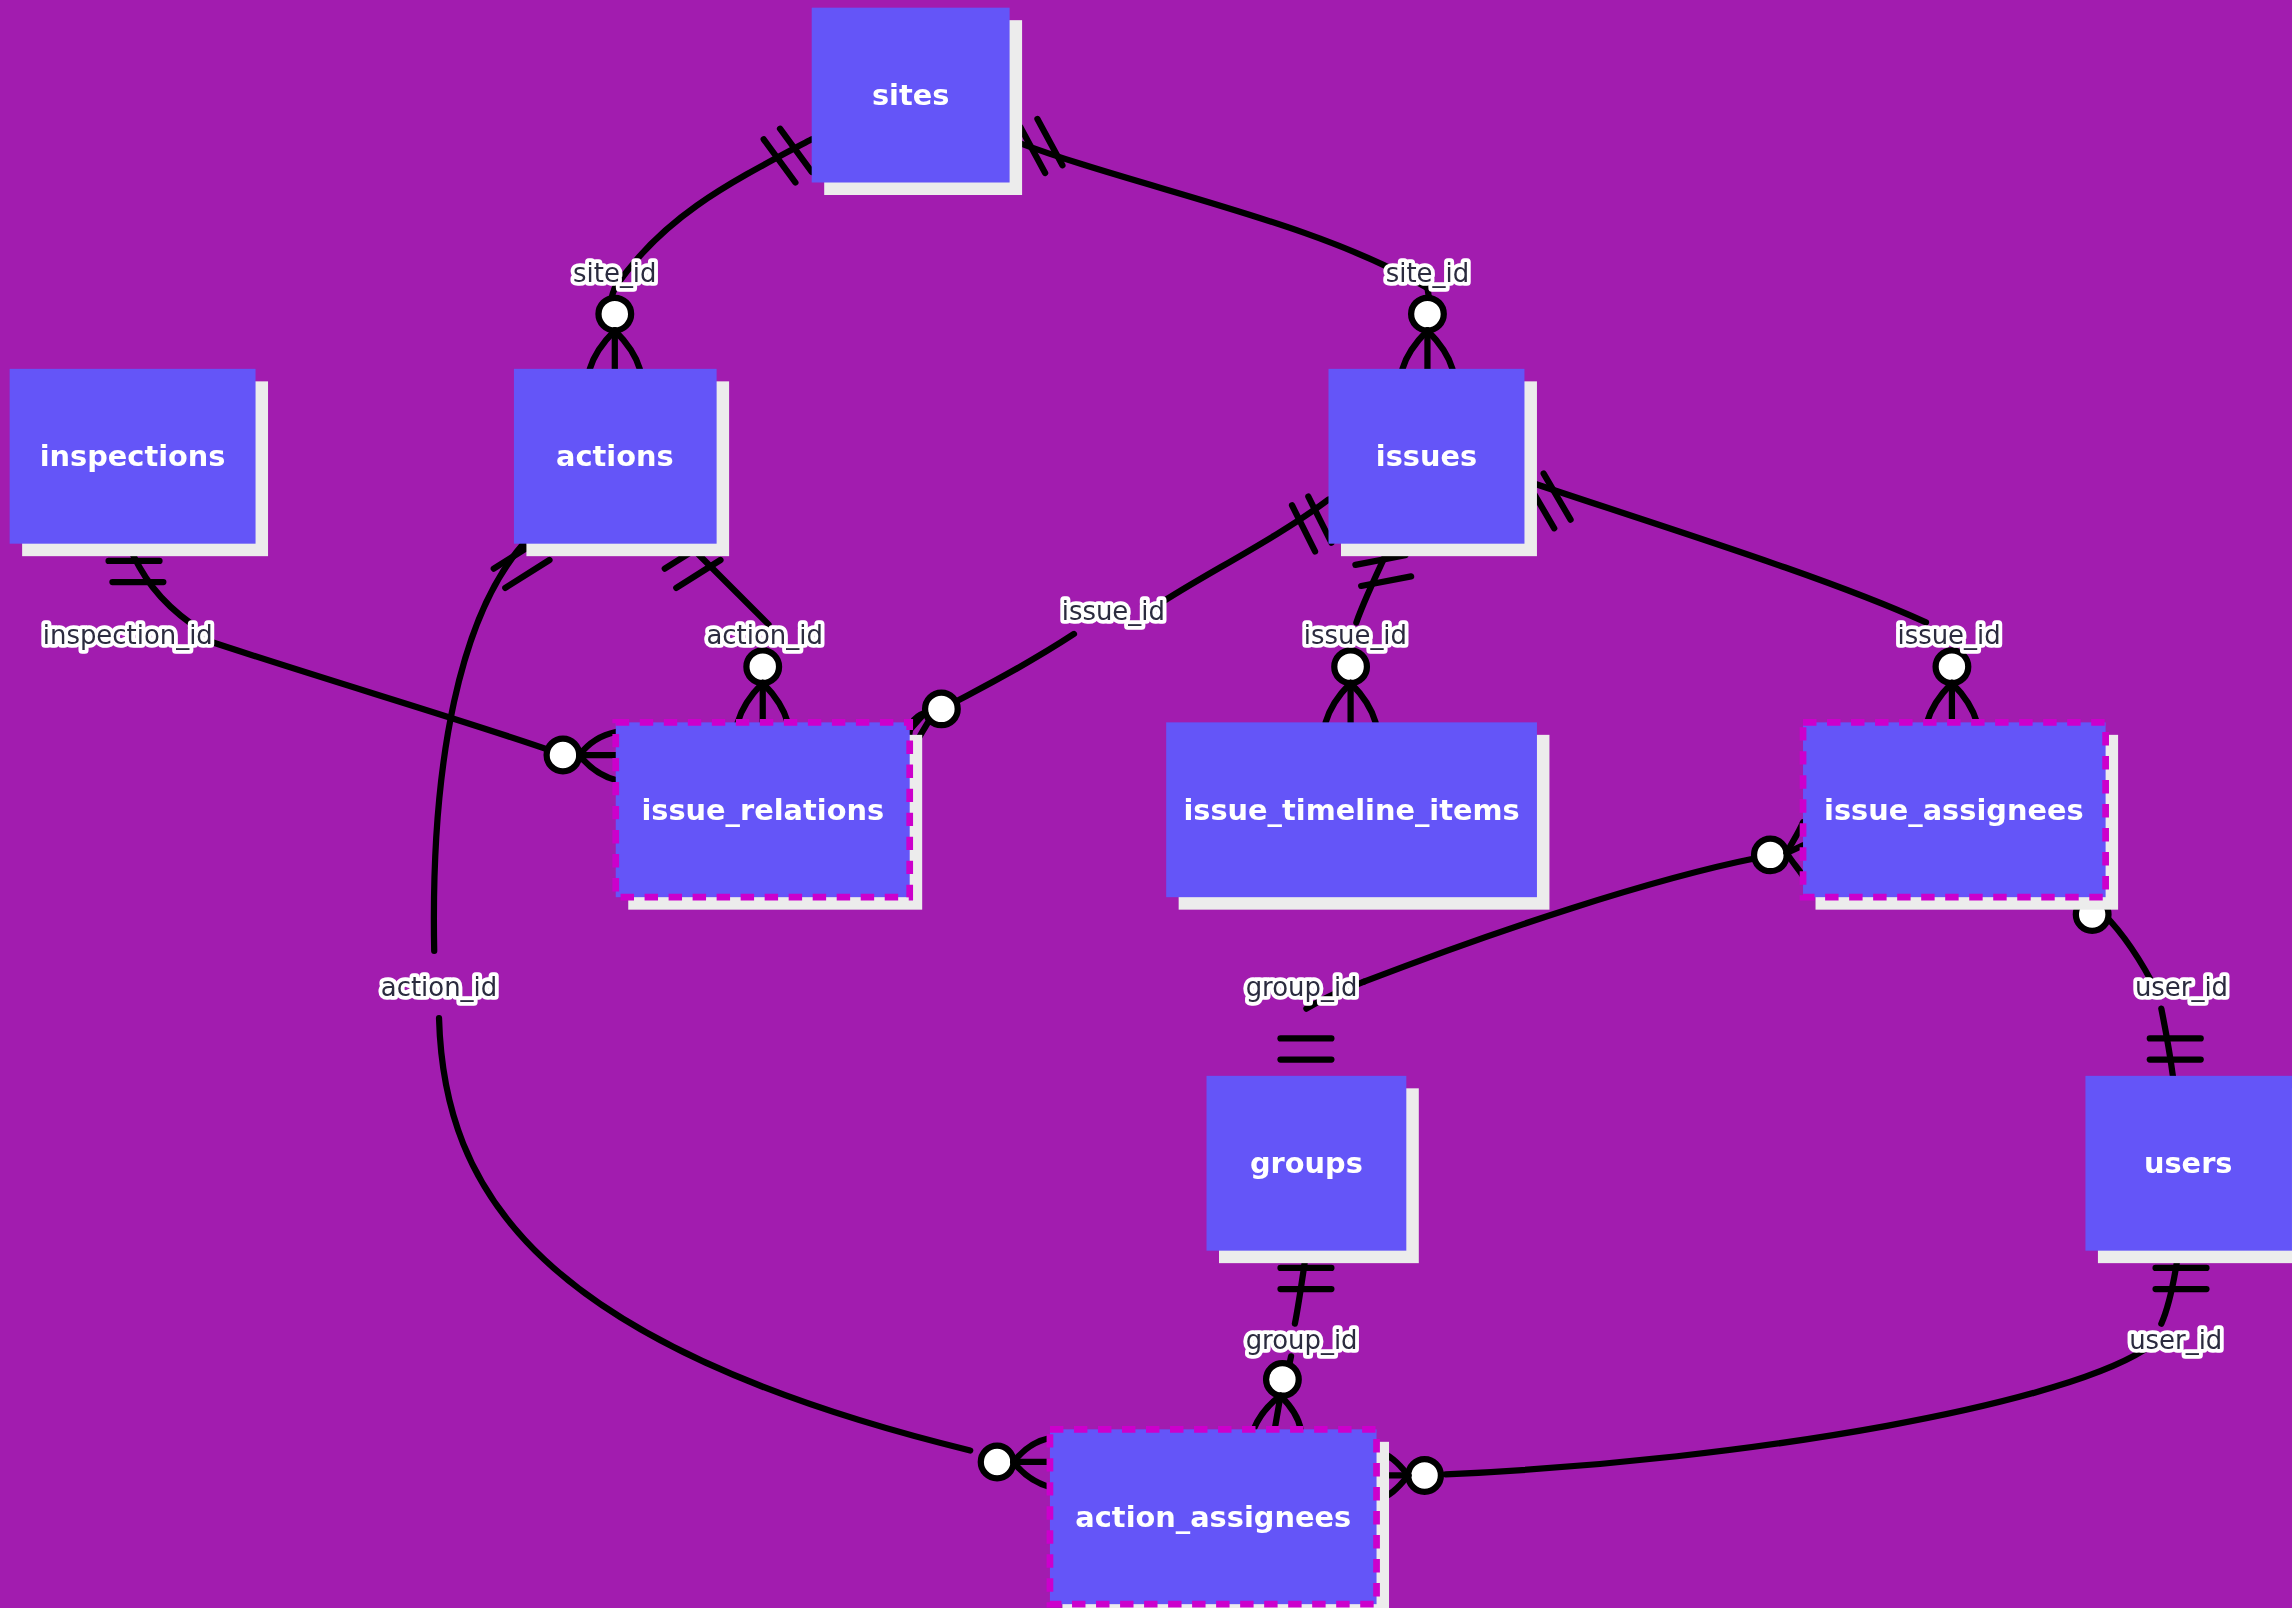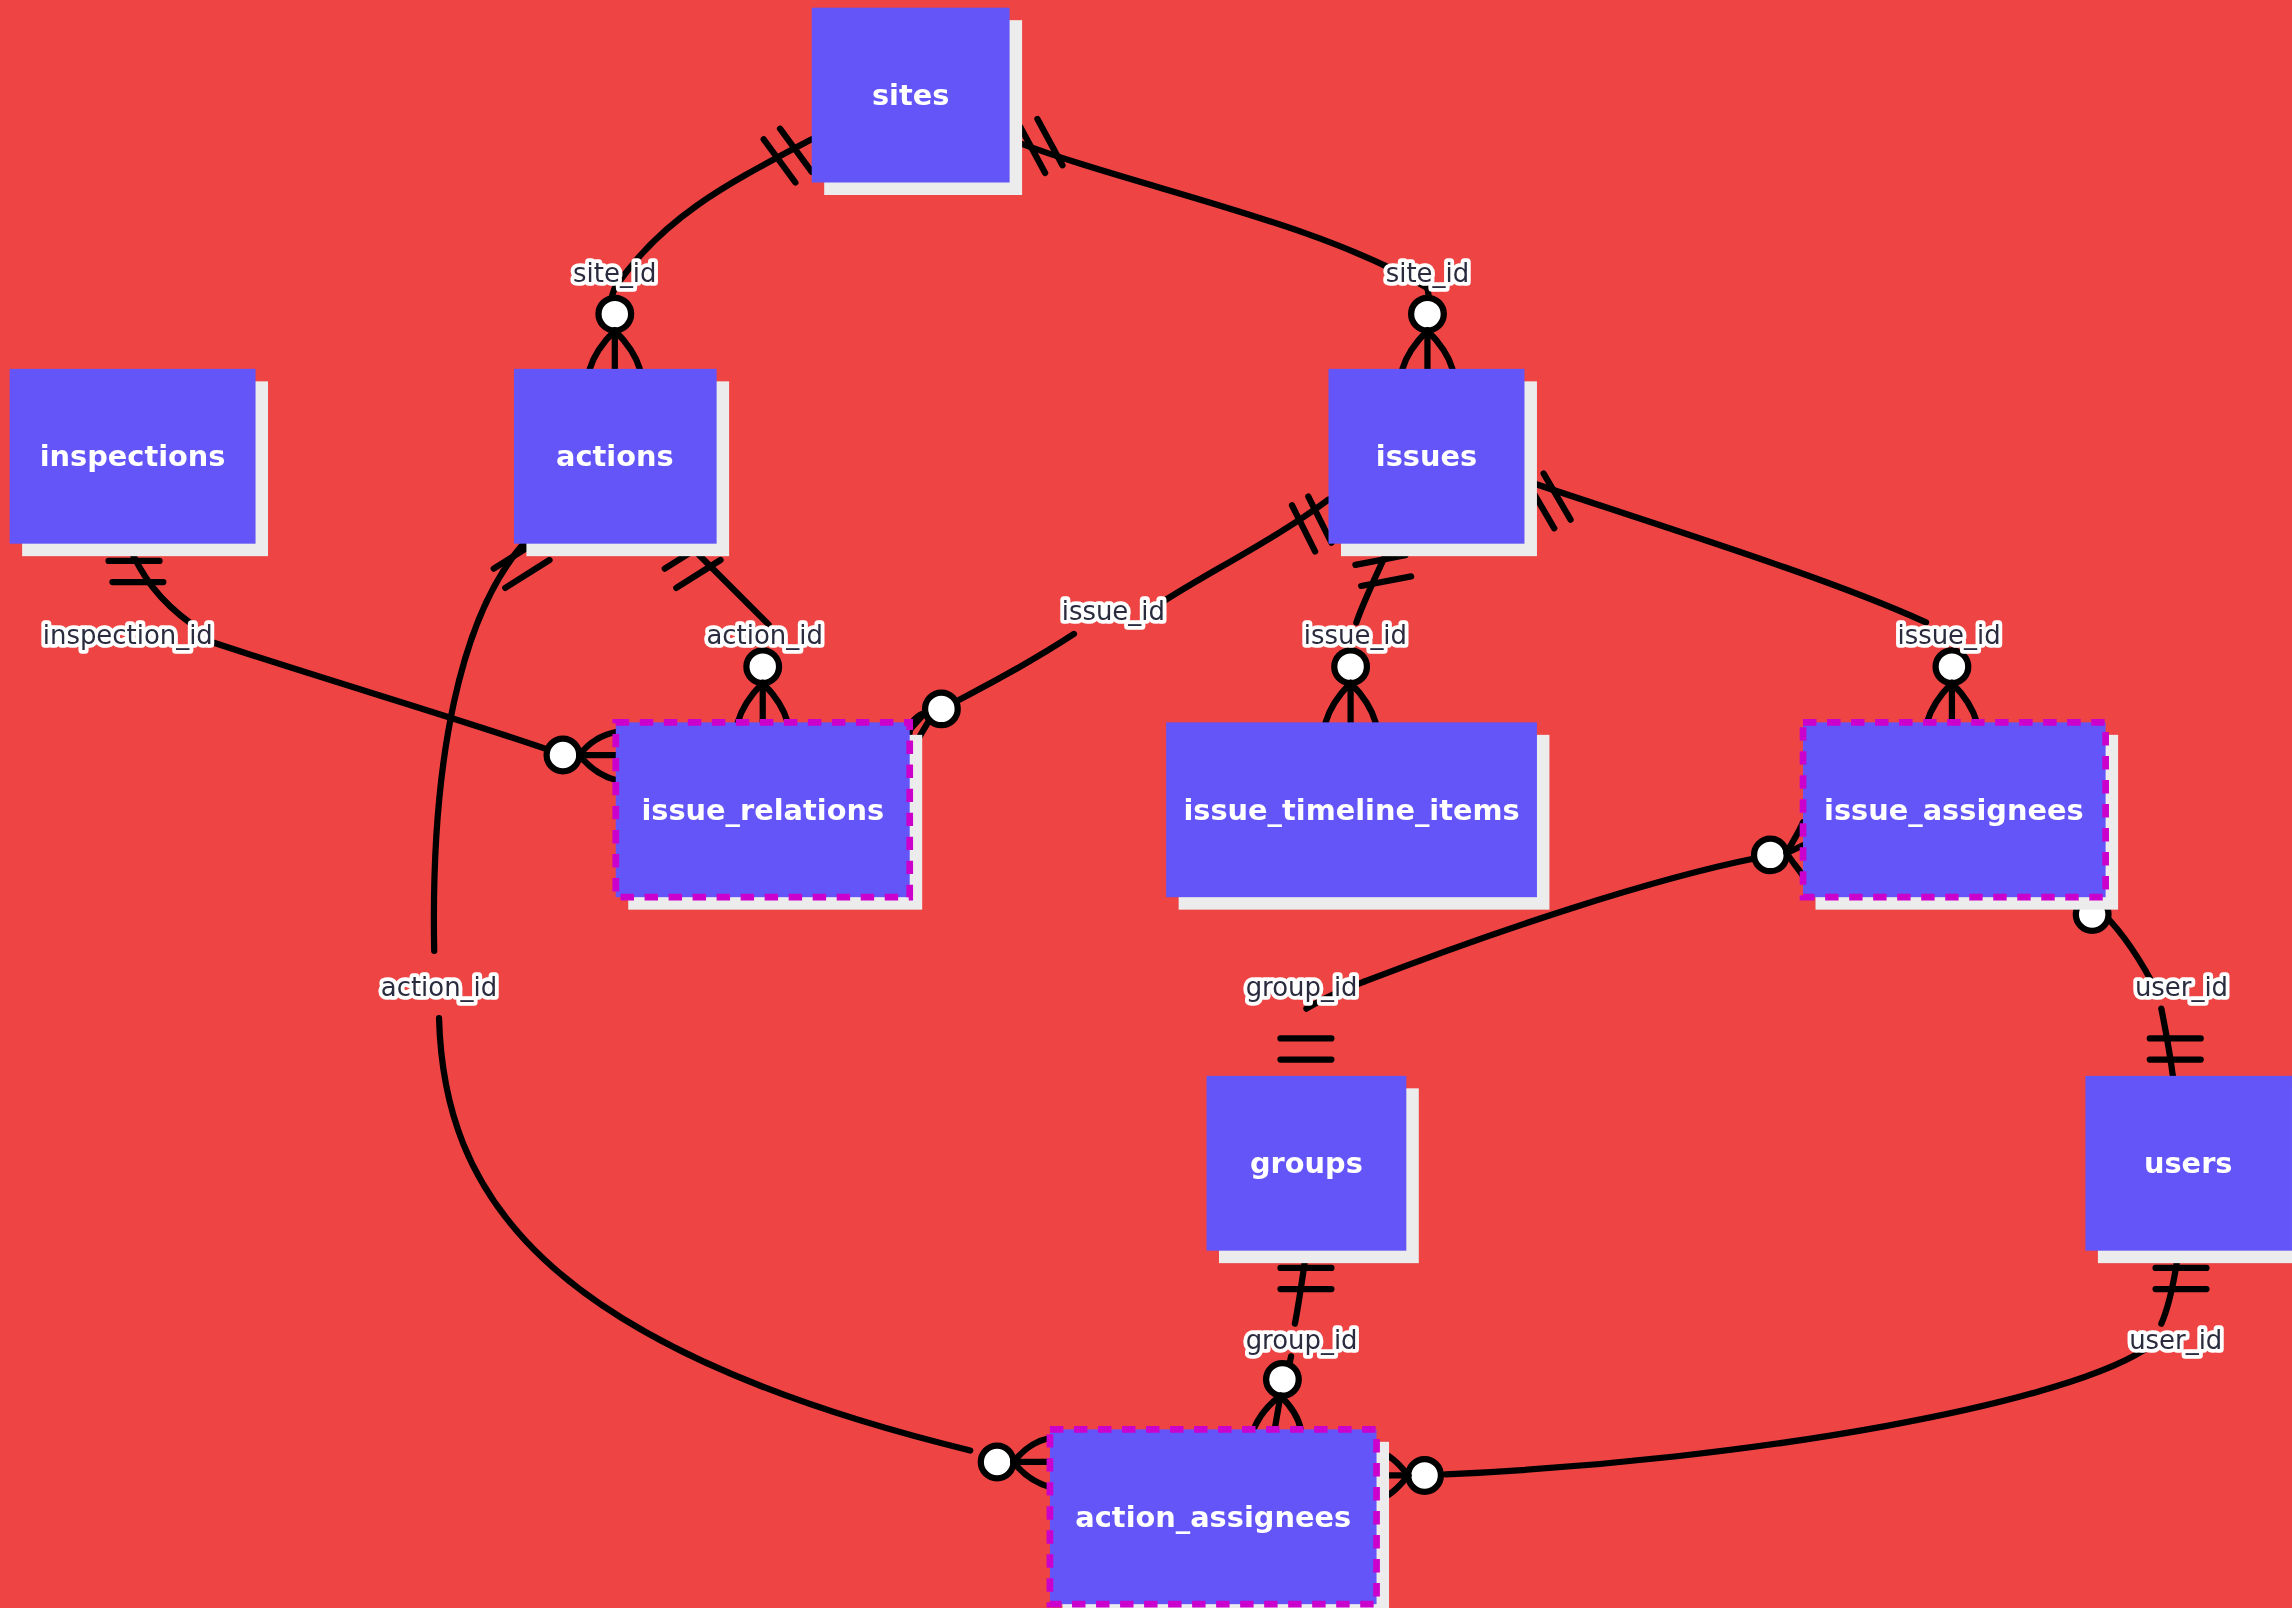--- a/index.html
+++ b/index.html
@@ -7,21 +7,21 @@
     padding: 0;
     background: #ffffff;
   }
   body {
     font-family: "DejaVu Sans", sans-serif;
   }
   #diagram-root {
     position: relative;
     width: 2292px;
     height: 1608px;
-    background: #ef4444;
+    background: #a21caf;
     overflow: hidden;
     text-decoration: underline;
   }
   #er-svg {
     position: absolute;
     left: 0;
     top: 0;
     width: 2292px;
     height: 1608px;
   }

